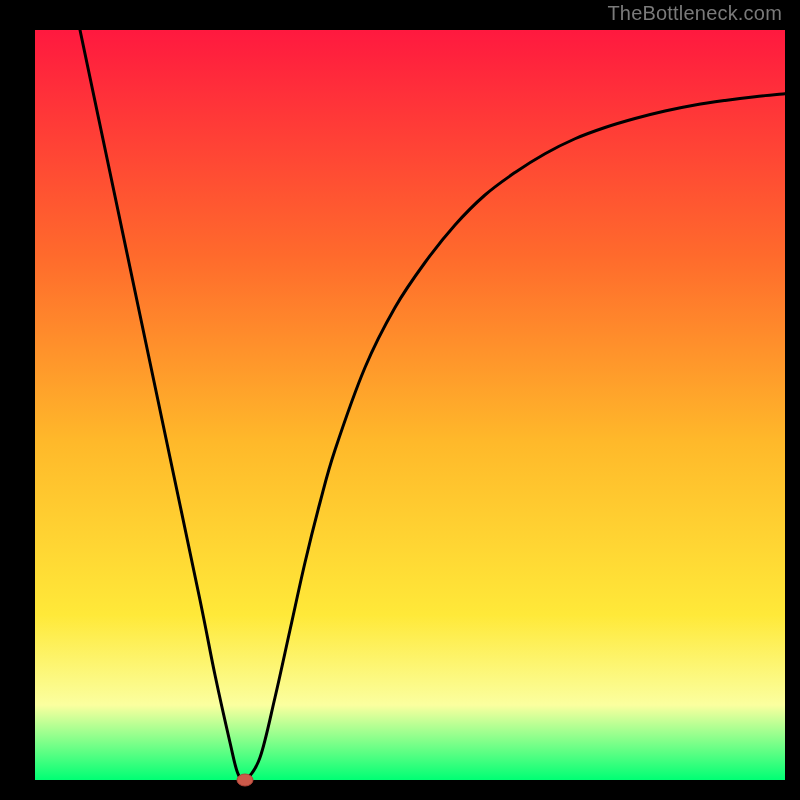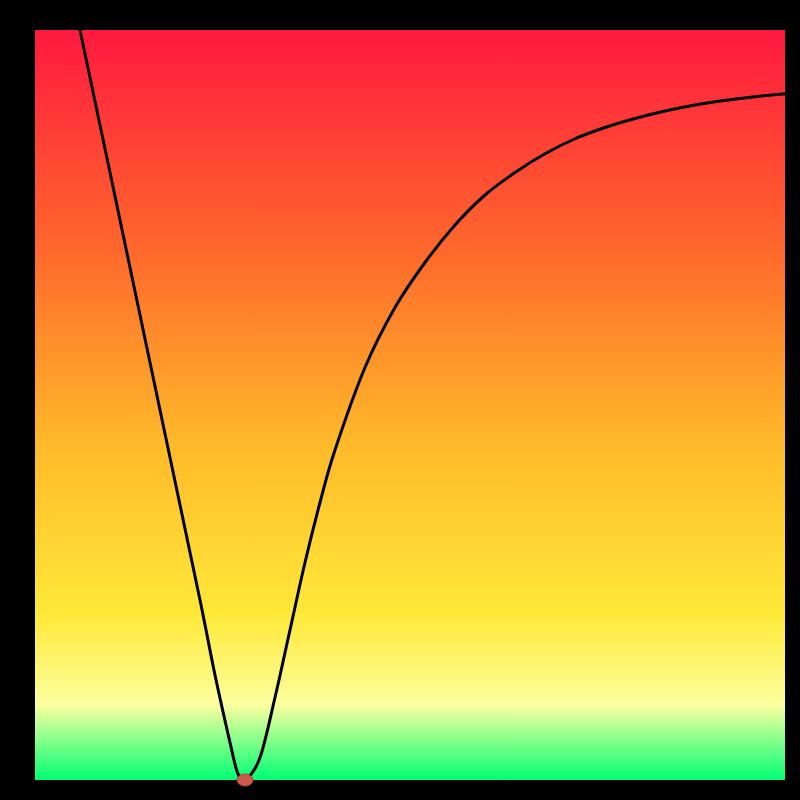--- a/index.html
+++ b/index.html
@@ -34,20 +34,21 @@
     left: 0;
     width: 800px;
     height: 800px;
     display: block;
   }
 </style>
 </head>
 <body>
 
 <div class="frame">
+  <div class="watermark">TheBottleneck.com</div>
 
   <svg class="plot" viewBox="0 0 800 800" preserveAspectRatio="none">
     <defs>
       <linearGradient id="bg-grad" x1="0" y1="0" x2="0" y2="1">
         <stop id="g0" offset="0%" stop-color="#ff193f"></stop>
         <stop id="g1" offset="30%" stop-color="#ff6a2c"></stop>
         <stop id="g2" offset="55%" stop-color="#ffb92a"></stop>
         <stop id="g3" offset="78%" stop-color="#ffe939"></stop>
         <stop id="g4" offset="90%" stop-color="#fbff9f"></stop>
         <stop id="g5" offset="100%" stop-color="#00ff74"></stop>

